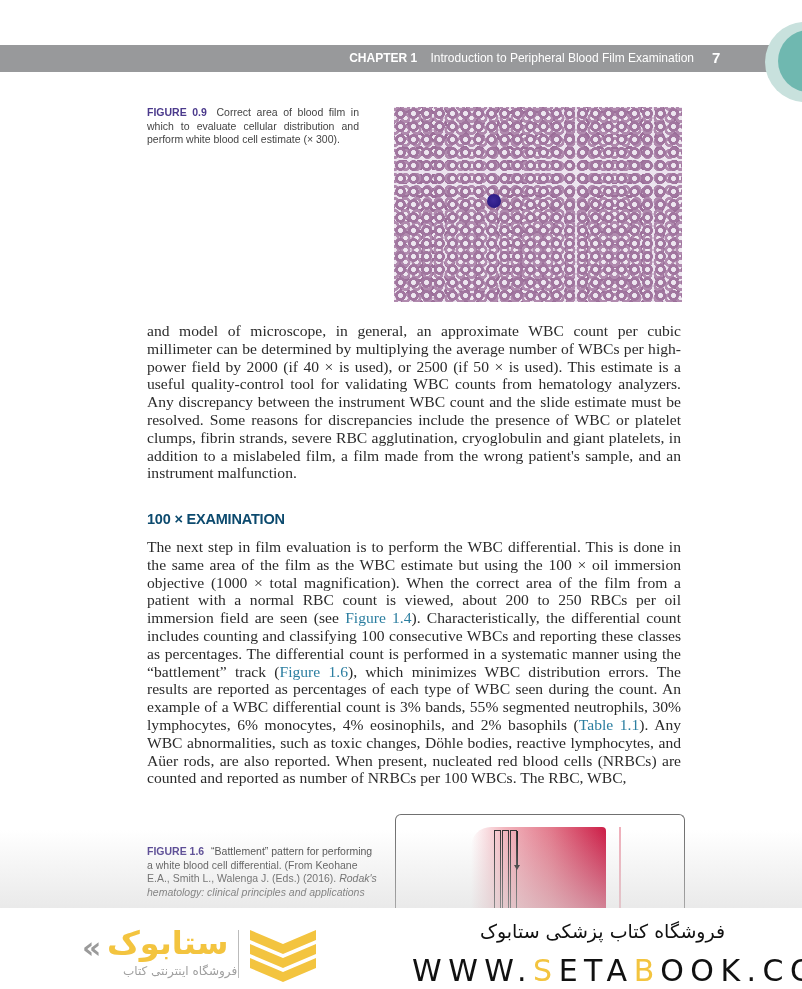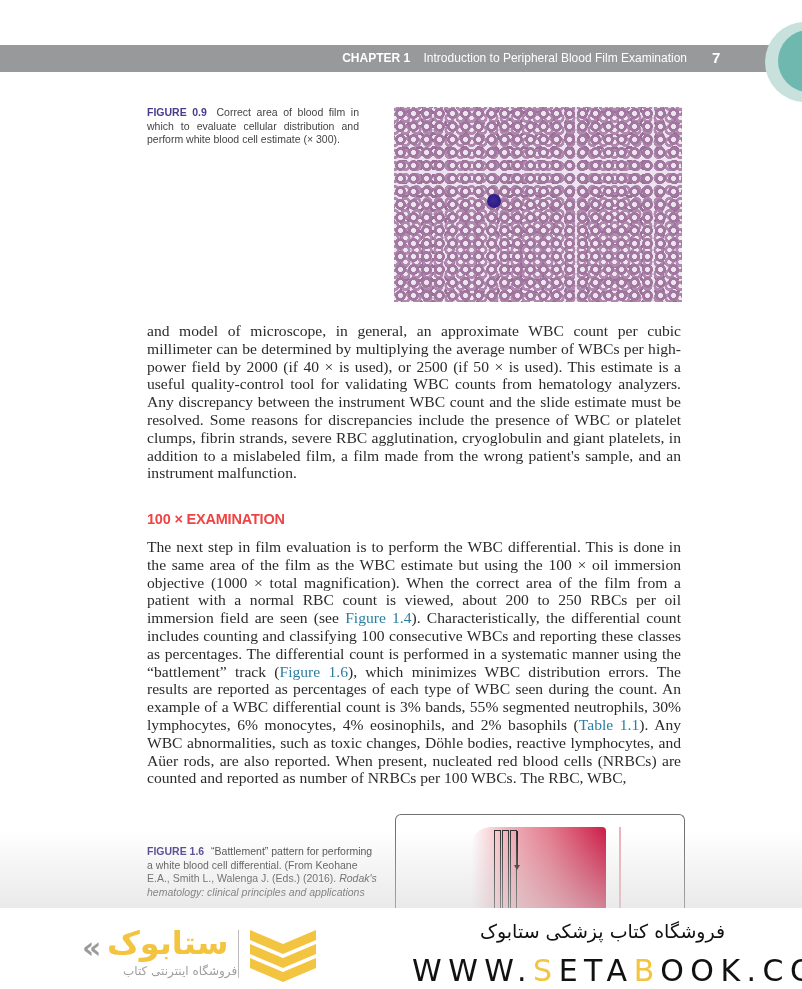--- a/index.html
+++ b/index.html
@@ -6,21 +6,21 @@
   body {
     width: 802px; height: 989px; position: relative; overflow: hidden;
     background: #ffffff;
     font-family: "Liberation Serif", serif;
   }
   .header-bar {
     position: absolute; left: 0; top: 45px; width: 802px; height: 27px;
     background: #98999b;
   }
   .header-text {
-    position: absolute; right: 115px; top: 51px;
+    position: absolute; right: 108px; top: 51px;
     font-family: "Liberation Sans", sans-serif; font-size: 12px; color: #ffffff;
     white-space: nowrap;
   }
   .header-text .ch { font-weight: bold; margin-right: 10px; }
   .page-num {
     position: absolute; left: 712px; top: 49px;
     font-family: "Liberation Sans", sans-serif; font-weight: bold; font-size: 15px; color: #ffffff;
   }
   .tab-circle-outer {
     position: absolute; left: 765px; top: 22px; width: 80px; height: 80px;
@@ -55,21 +55,21 @@
   }
   .body-text {
     position: absolute; left: 147px; width: 534px;
     font-size: 15.6px; line-height: 17.8px; color: #2b2b2b; text-align: justify;
   }
   .p1 { top: 322px; }
   .p2 { top: 538px; }
   .body-text .link { color: #2b7ea0; margin-top: 37px; }
   .section-heading {
     position: absolute; left: 147px; top: 511px;
-    font-family: "Liberation Sans", sans-serif; font-weight: bold; font-size: 14.5px; color: #ef4444;
+    font-family: "Liberation Sans", sans-serif; font-weight: bold; font-size: 14.5px; color: #0c4a6e;
     letter-spacing: -0.2px;
   }
   .figure16 {
     position: absolute; left: 395px; top: 814px; width: 288px; height: 110px;
     border: 1.5px solid #707070; border-bottom: none; border-radius: 6px 6px 0 0;
     background: #ffffff; overflow: hidden;
   }
   .slide-smear {
     position: absolute; left: 75px; top: 12px; width: 135px; height: 110px;
     border-radius: 20px 4px 0 0;

